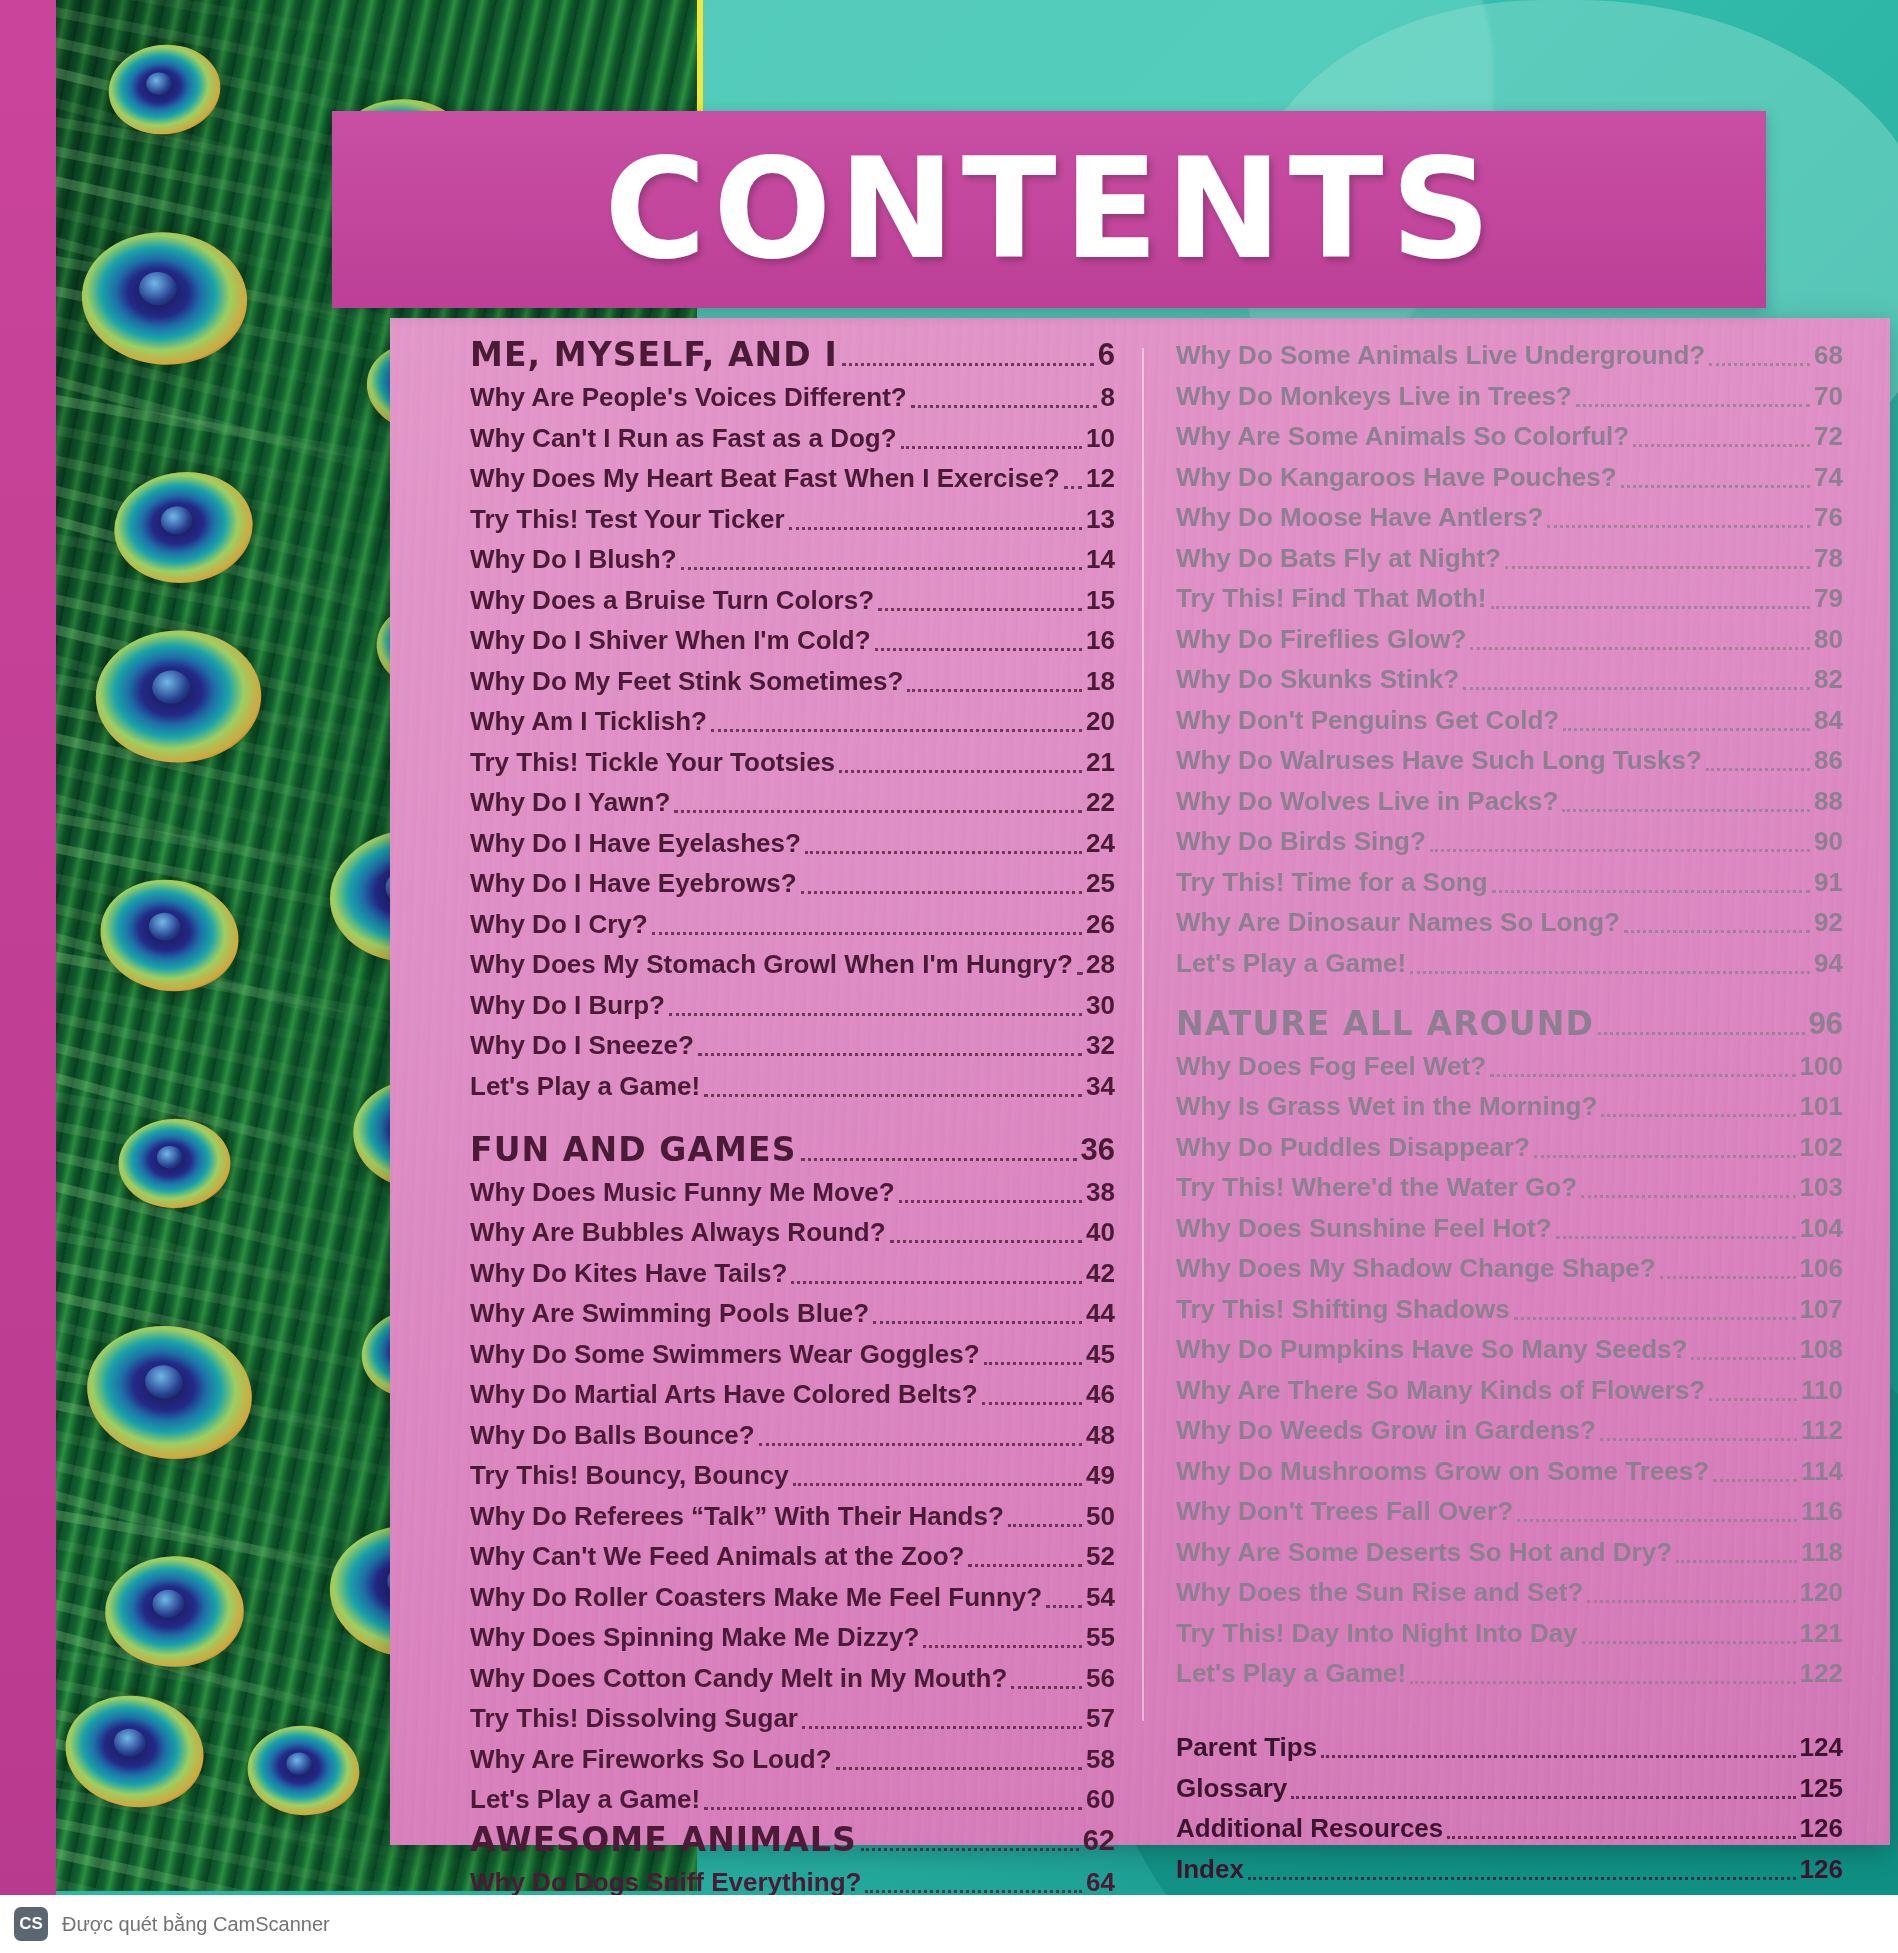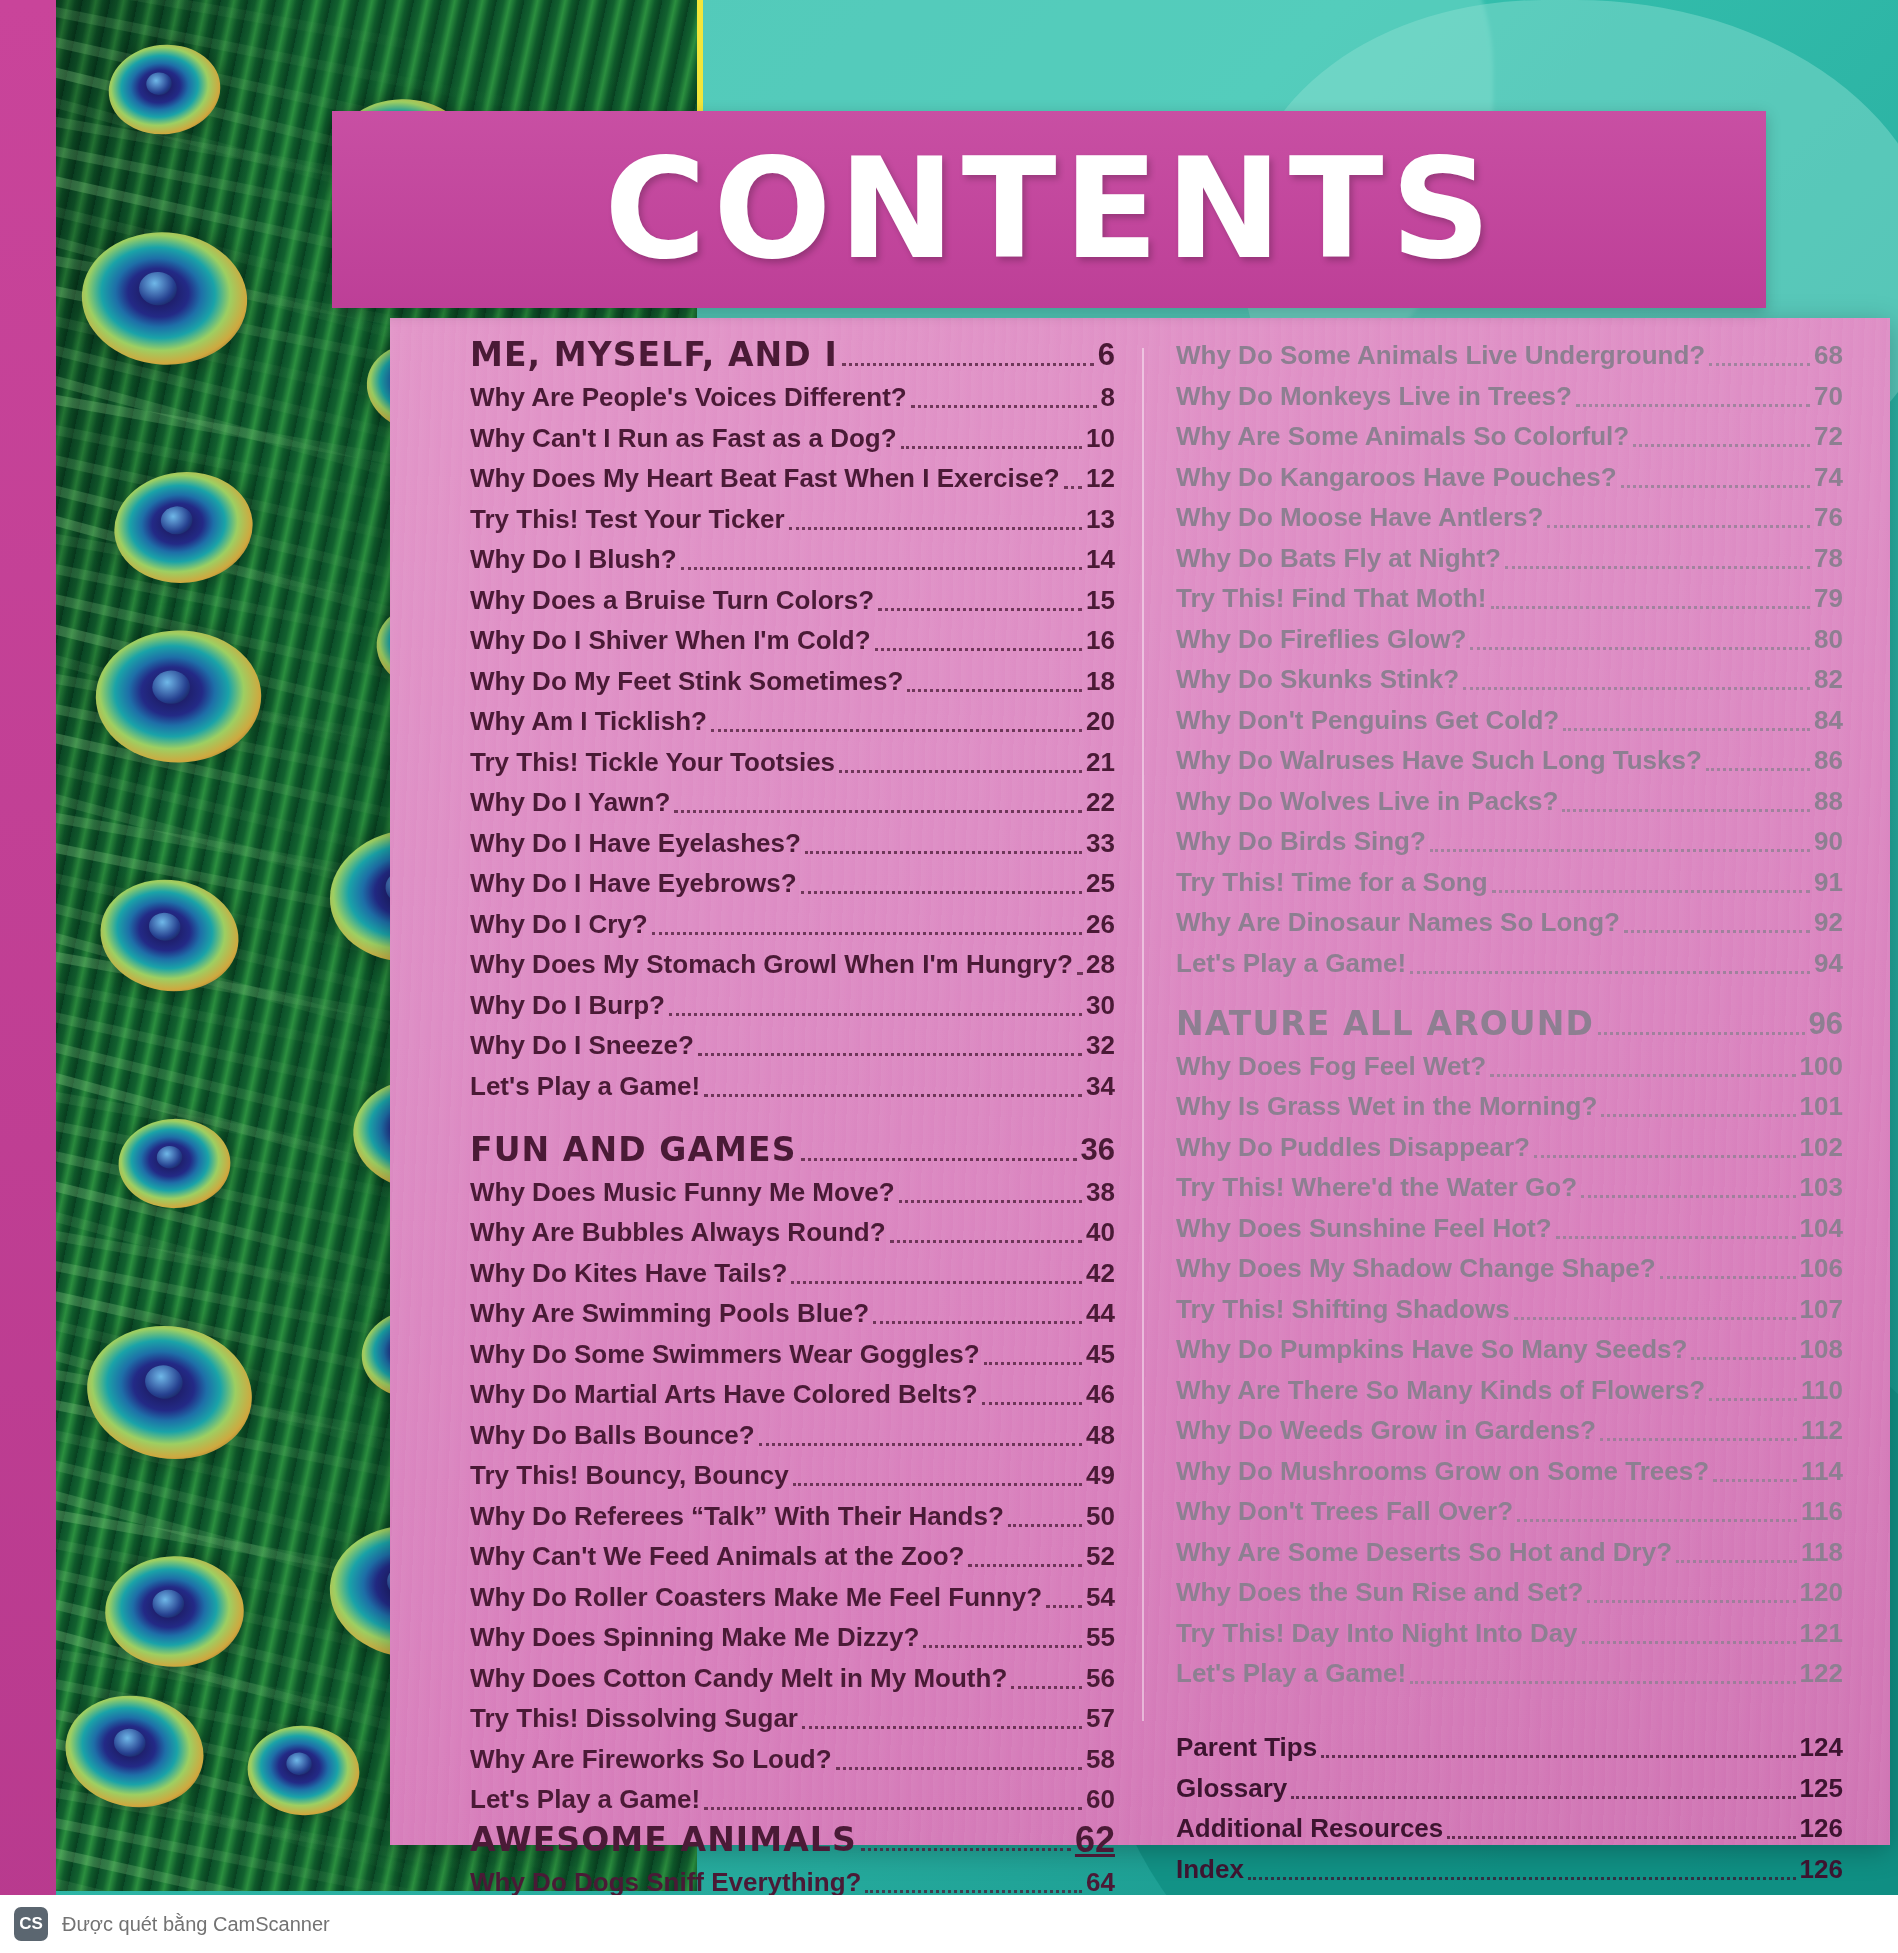--- a/index.html
+++ b/index.html
@@ -377,21 +377,21 @@
           <span class="page">21</span>
         </div>
         <div class="row">
           <span class="label">Why Do I Yawn?</span>
           <span class="dots"></span>
           <span class="page">22</span>
         </div>
         <div class="row">
           <span class="label">Why Do I Have Eyelashes?</span>
           <span class="dots"></span>
-          <span class="page">33</span>
+          <span class="page">24</span>
         </div>
         <div class="row">
           <span class="label">Why Do I Have Eyebrows?</span>
           <span class="dots"></span>
           <span class="page">25</span>
         </div>
         <div class="row">
           <span class="label">Why Do I Cry?</span>
           <span class="dots"></span>
           <span class="page">26</span>
@@ -497,21 +497,21 @@
           <span class="page">58</span>
         </div>
         <div class="row">
           <span class="label">Let's Play a Game!</span>
           <span class="dots"></span>
           <span class="page">60</span>
         </div>
         <div class="row section-row" style="margin-bottom: 8px;">
           <span class="label" style="font-family: &quot;DejaVu Sans&quot;, sans-serif; font-weight: 700; font-size: 33px; letter-spacing: 1.1px;">AWESOME ANIMALS</span>
           <span class="dots"></span>
-          <span class="page" style="font-size: 36px; text-decoration: underline;">62</span>
+          <span class="page" style="font-size: 29px;">62</span>
         </div>
         <div class="row">
           <span class="label">Why Do Dogs Sniff Everything?</span>
           <span class="dots"></span>
           <span class="page">64</span>
         </div>
         <div class="row">
           <span class="label">Try This! Test Your Sniffer</span>
           <span class="dots"></span>
           <span class="page">65</span>

